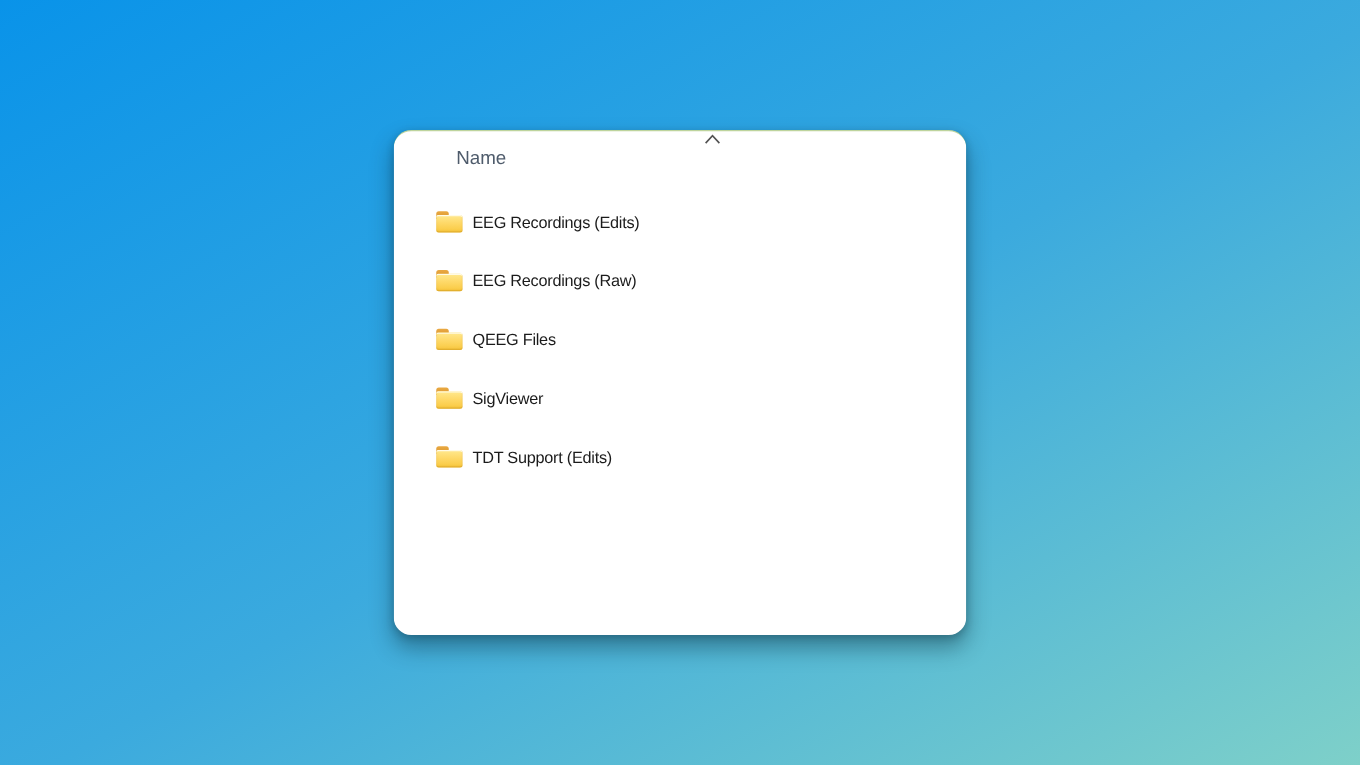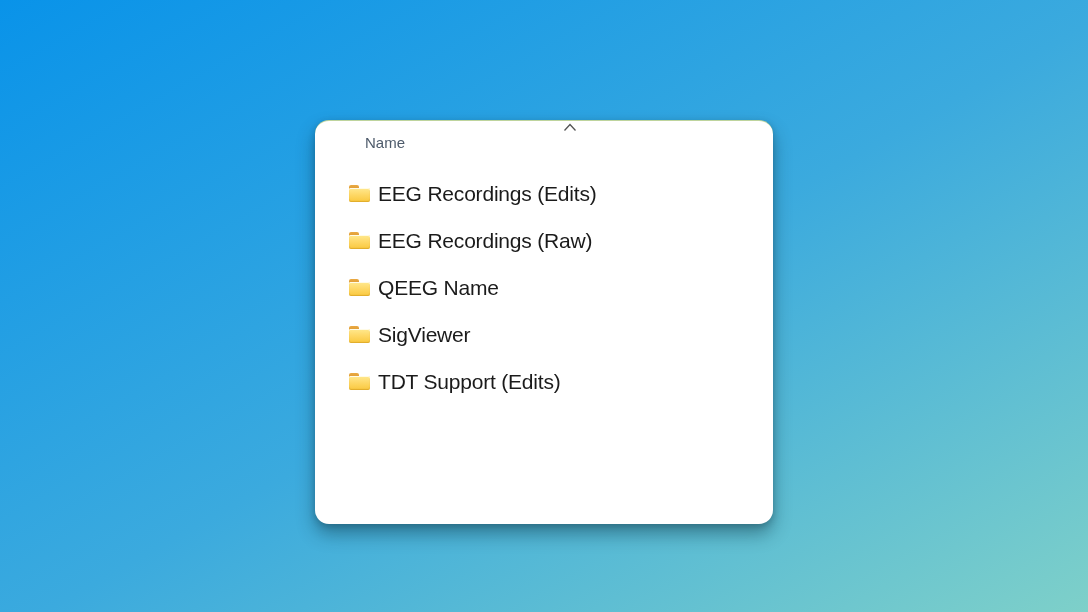--- a/index.html
+++ b/index.html
@@ -12,21 +12,21 @@
   }
   body {
     background: linear-gradient(to bottom right, #0993e9 0%, #3baade 52%, #7ed0c9 100%);
     position: relative;
   }
 
   
   .panel {
     position: absolute;
     left: 315px;
-    top: 120px;
+    top: 104px;
     width: 458px;
     height: 404px;
     background: #ffffff;
     border-radius: 14px;
     border-top: 1px solid rgba(183, 207, 146, 0.9);
     box-shadow: 0 10px 18px rgba(10, 42, 55, 0.42),
                 0 2px 6px rgba(10, 42, 55, 0.22);
     box-sizing: border-box;
   }
 
@@ -60,21 +60,21 @@
     right: 12px;
   }
 
   .row {
     height: 47px;
     display: flex;
     align-items: center;
   }
 
   .row .label {
-    font-size: 21px;
+    font-size: 13px;
     letter-spacing: -0.2px;
     color: #1b1b1b;
     white-space: nowrap;
   }
 
   
   .folder {
     position: relative;
     width: 21px;
     height: 17px;
@@ -133,21 +133,21 @@
       <span class="label">EEG Recordings (Raw)</span>
     </div>
 
 
 
     <div class="row">
       <span class="folder">
           <span class="tab"></span>
           <span class="fbody"></span>
         </span>
-      <span class="label">QEEG Name</span>
+      <span class="label">QEEG Files</span>
     </div>
 
     <div class="row">
       <span class="folder">
           <span class="tab"></span>
           <span class="fbody"></span>
         </span>
       <span class="label">SigViewer</span>
     </div>
 

